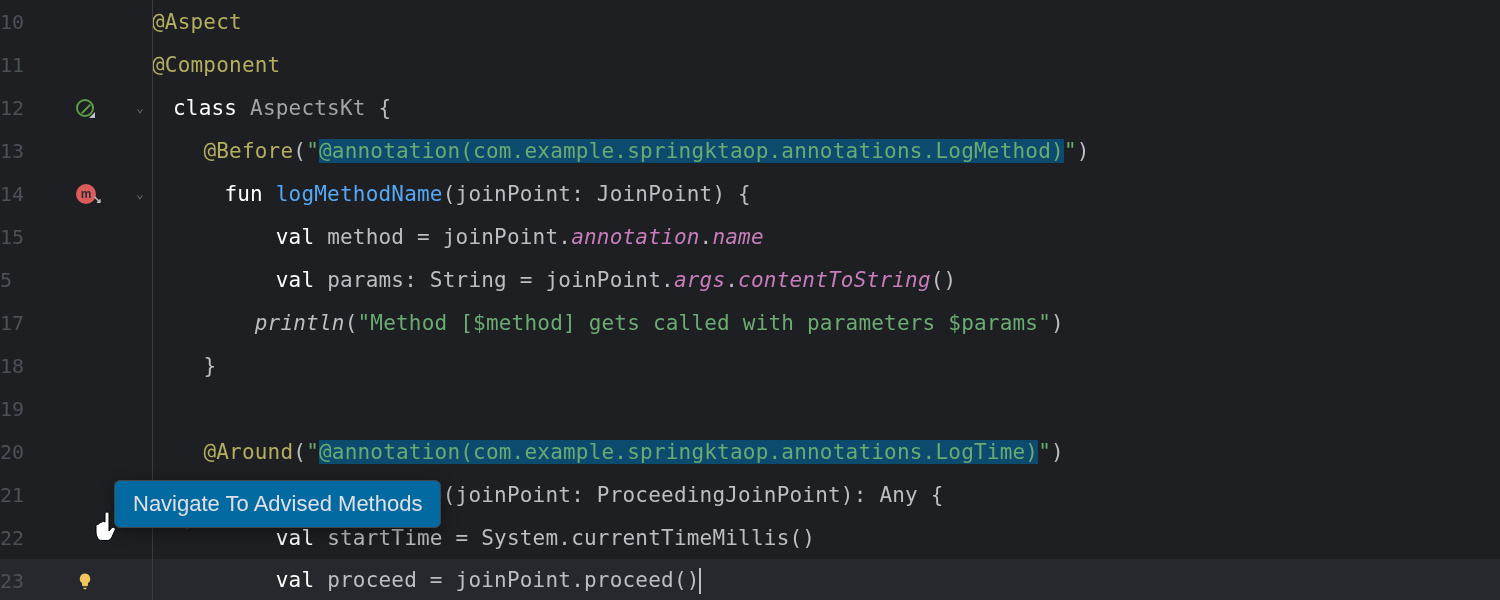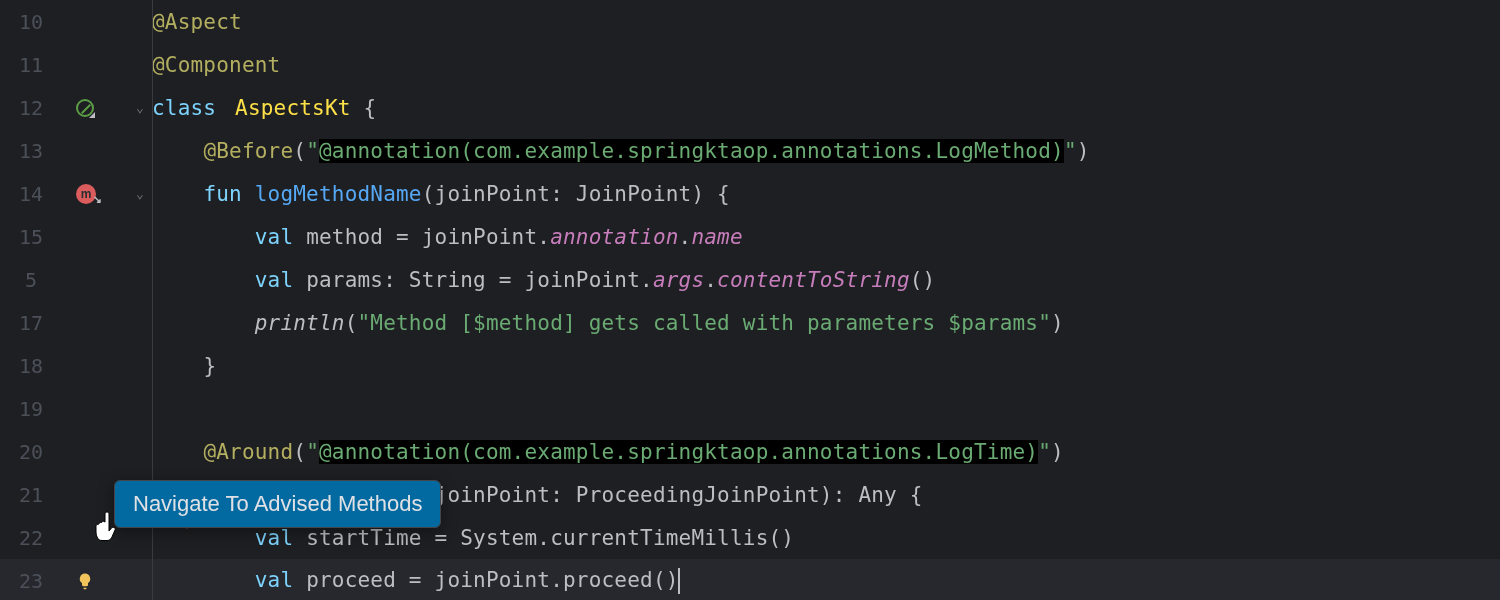--- a/index.html
+++ b/index.html
@@ -20,21 +20,21 @@
   }
   .line {
     display: flex;
     align-items: center;
     height: 43px;
     white-space: pre;
   }
   .gutter {
     width: 72px;
     flex-shrink: 0;
-    text-align: center;
+    text-align: left;
     color: #4b5059;
     padding-right: 10px;
     font-size: 20px;
     user-select: none;
   }
   .icons {
     width: 56px;
     flex-shrink: 0;
     display: flex;
     align-items: center;
@@ -59,27 +59,27 @@
   .sep {
     position: absolute;
     left: 152px;
     top: 0;
     bottom: 0;
     width: 1px;
     background: #393b40;
   }
   
   .at   { color: #b3ae60; }
-  .kw   { color: #7dd3fc; }
+  .kw   { color: #ffffff; margin-left: 21px; }
   .fn   { color: #56a8f5; }
   .str  { color: #6aab73; }
-  .str-hl { color: #6aab73; background: #000000; }
+  .str-hl { color: #6aab73; background: #0c4a6e; }
   .prop { color: #c77dbb; font-style: italic; }
   .it   { font-style: italic; }
-  .type { color: #fde047; margin-left: 6px; }
+  .type { color: #a3a3a3; }
   .punc { color: #bcbec4; }
   .caret {
     display:inline-block;
     width:2px; height:26px;
     background:#bcbec4;
     vertical-align:middle;
     margin-left:-1px;
   }
   
   .icon-circle-slash {

